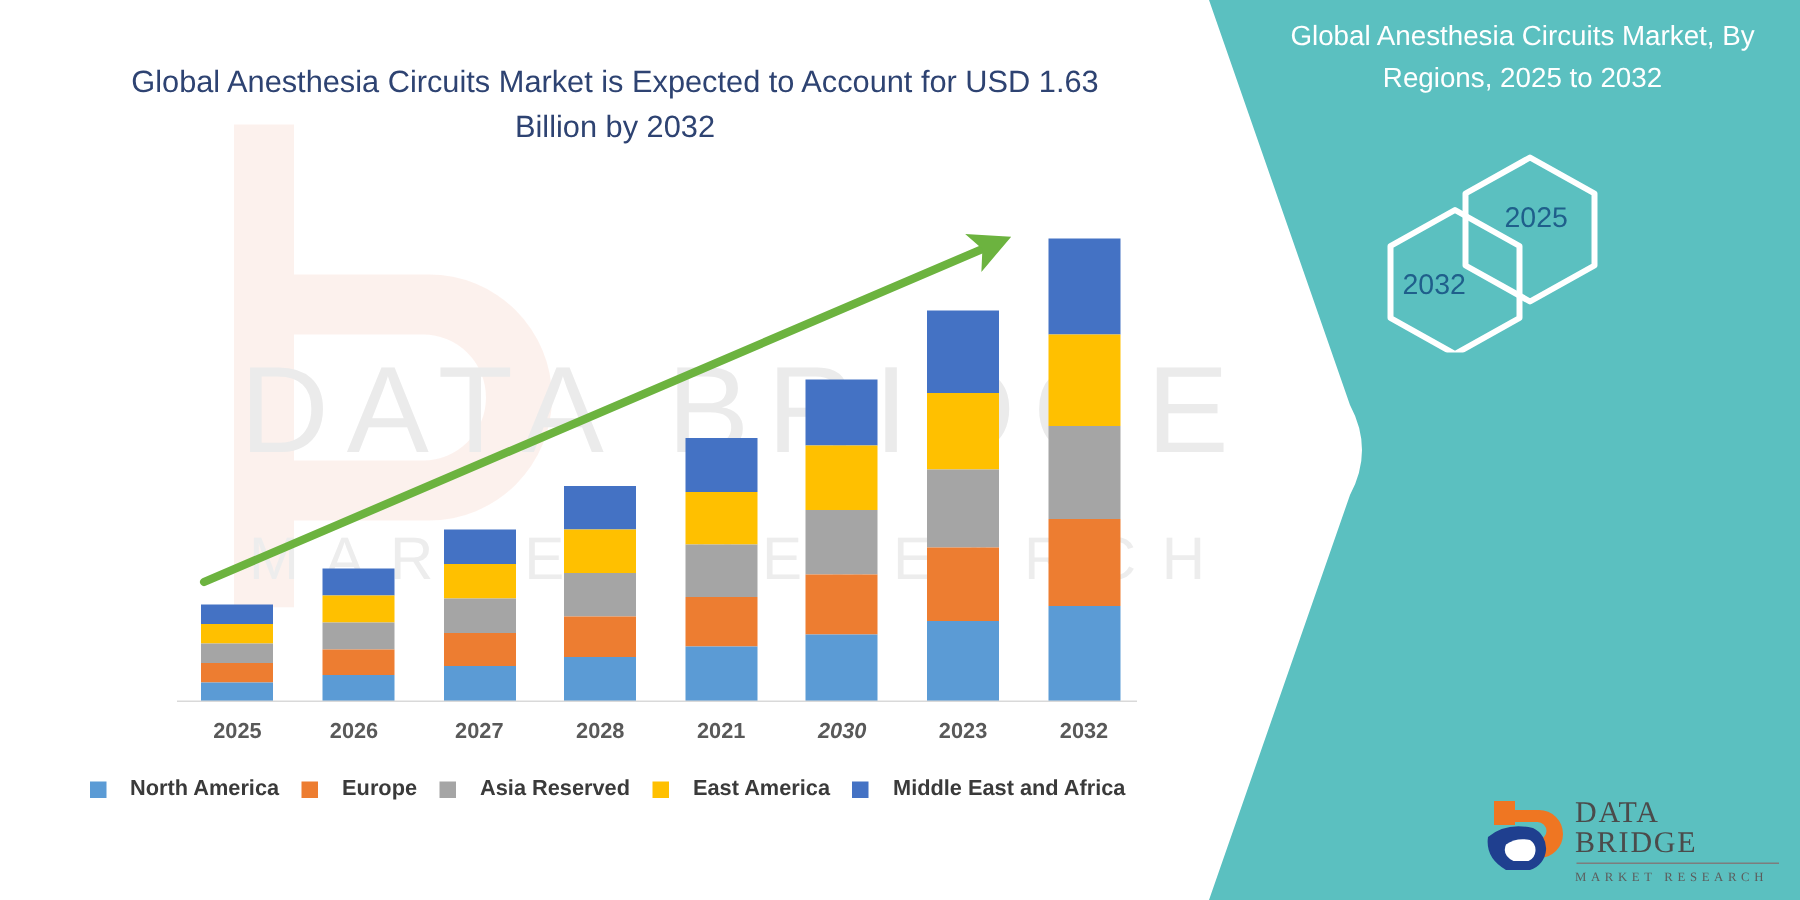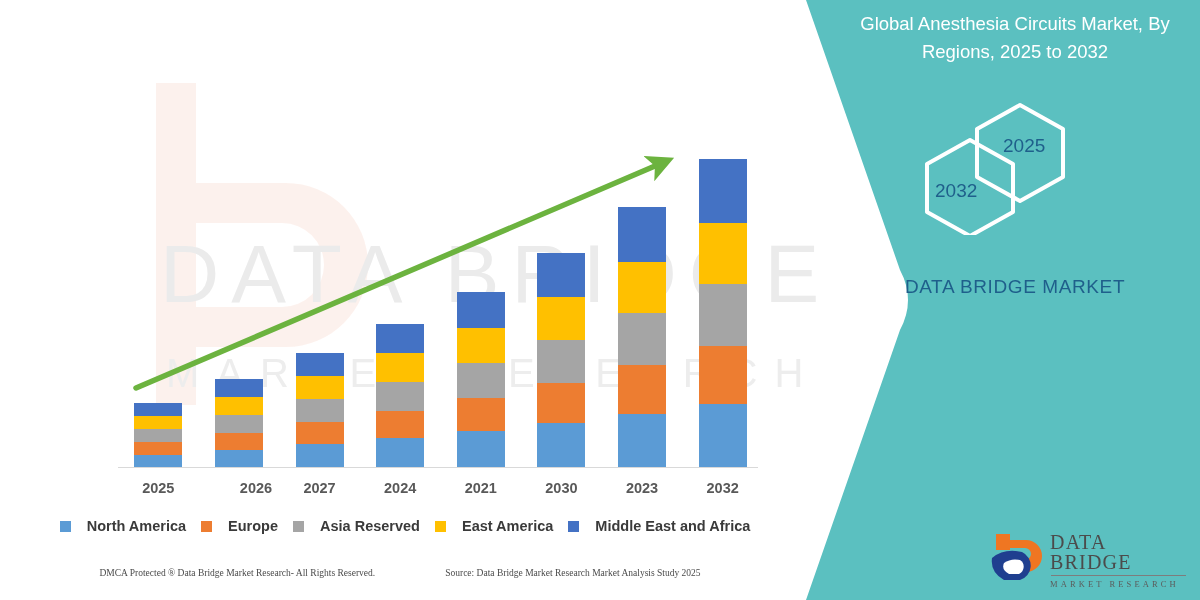--- a/index.html
+++ b/index.html
@@ -247,20 +247,21 @@
     <svg id="wm-b" viewBox="0 0 270 330">
       <path d="M38 8 H78 V330 H38 Z" fill="#fbe4dc"></path>
       <path d="M78 108 H168 a82 82 0 0 1 0 164 H78 V232 h86 a42 42 0 0 0 0-84 H78 Z" fill="#fbe4dc"></path>
     </svg>
 
     <div id="wm-text">
       <div class="wm-l1">DATA BRIDGE</div>
       <div class="wm-l2">MARKET RESEARCH</div>
     </div>
 
+    <div id="headline">Global Anesthesia Circuits Market is Expected to Account for USD 1.63 Billion by 2032</div>
 
     <div id="chart-area">
 
       <div id="plot">
           <div class="bar-group" style="left: 16.3125px;">
             <div class="seg" title="Middle East and Africa 2025" style="height: 13px; background: rgb(68, 114, 196);"></div>
             <div class="seg" title="South America 2025" style="height: 13px; background: rgb(255, 192, 0);"></div>
             <div class="seg" title="Asia Pacific 2025" style="height: 13px; background: rgb(165, 165, 165);"></div>
             <div class="seg" title="Europe 2025" style="height: 13px; background: rgb(237, 125, 49);"></div>
             <div class="seg" title="North America 2025" style="height: 13px; background: rgb(91, 155, 213);"></div>
@@ -321,25 +322,25 @@
         <defs>
           <marker id="arrowhead" markerWidth="5" markerHeight="5" refX="2.6" refY="2.5" orient="auto">
             <path d="M0,0 L5,2.5 L0,5 L1.2,2.5 Z" fill="#6cb33f"></path>
           </marker>
         </defs>
         <line x1="26" y1="258" x2="552" y2="33" stroke="#6cb33f" stroke-width="5.5" stroke-linecap="round" marker-end="url(#arrowhead)"></line>
       </svg>
 
       <div id="x-labels">
           <div class="x-tick" style="left: 0.3125px;">2025</div>
-          <div class="x-tick" style="left: 98px;">2026</div>
+          <div class="x-tick" style="left: 78px;">2026</div>
           <div class="x-tick" style="left: 161.562px;">2027</div>
-          <div class="x-tick" style="left: 242.188px;">2024</div>
+          <div class="x-tick" style="left: 242.188px;">2028</div>
           <div class="x-tick" style="left: 322.812px;">2021</div>
-          <div class="x-tick" style="left: 403.438px;">2030</div>
+          <div class="x-tick" style="left: 403.438px; font-style: italic;">2030</div>
           <div class="x-tick" style="left: 484.062px;">2023</div>
           <div class="x-tick" style="left: 564.688px;">2032</div>
         </div>
     </div>
 
     <div id="legend">
         <div class="legend-item">
           <span class="legend-swatch" style="background: rgb(91, 155, 213);"></span>
           <span class="legend-label">North America</span>
         </div>
@@ -354,24 +355,20 @@
         <div class="legend-item">
           <span class="legend-swatch" style="background: rgb(255, 192, 0);"></span>
           <span class="legend-label">East America</span>
         </div>
         <div class="legend-item">
           <span class="legend-swatch" style="background: rgb(68, 114, 196);"></span>
           <span class="legend-label">Middle East and Africa</span>
         </div>
       </div>
 
-    <div id="footer">
-      <span>DMCA Protected ® Data Bridge Market Research- All Rights Reserved.</span>
-      <span>Source: Data Bridge Market Research  Market Analysis Study 2025</span>
-    </div>
   </div>
 
   <div id="right-panel">
     <svg id="teal-shape" width="1200" height="600" viewBox="0 0 1200 600">
       <path d="M806 0 L1200 0 L1200 600 L806 600 L900 330 Q916 300 900 270 Z" fill="#5bc0c0"></path>
     </svg>
   </div>
 
   <div id="right-content">
     <div id="right-title">Global Anesthesia Circuits Market, By Regions, 2025 to 2032</div>
@@ -379,21 +376,20 @@
     <div id="hexes">
       <svg width="200" height="135" viewBox="0 0 200 135">
         <polygon points="105,5 148,29 148,77 105,101 62,77 62,29" fill="none" stroke="#ffffff" stroke-width="4" stroke-linejoin="round"></polygon>
         <polygon points="55,40 98,64 98,112 55,136 12,112 12,64" fill="none" stroke="#ffffff" stroke-width="4" stroke-linejoin="round"></polygon>
       </svg>
       <div class="hex-label" id="hex-2032-label">2032</div>
       <div class="hex-label" id="hex-2025-label">2025</div>
     </div>
 
     <div id="brand-text">
-      <div>DATA BRIDGE MARKET</div>
     </div>
   </div>
 
   <div id="logo">
     <svg width="56" height="50" viewBox="0 0 56 50">
       <path d="M6 4 H20 V20 H6 Z" fill="#ef7622"></path>
       <path d="M20 10 H36 a16 16 0 0 1 0 32 H20 V30 h15 a6 6 0 0 0 0-12 H20 Z" fill="#ef7622"></path>
       <path d="M2 28 q12 -10 30 -6 a15 15 0 0 1 -2 28 H14 q-14 -8 -12 -22 Z" fill="#1f3f8f"></path>
       <path d="M14 33 q7 -5 16 -3 a8 8 0 0 1 -1 14 H19 q-8 -4 -5 -11 Z" fill="#ffffff"></path>
     </svg>

